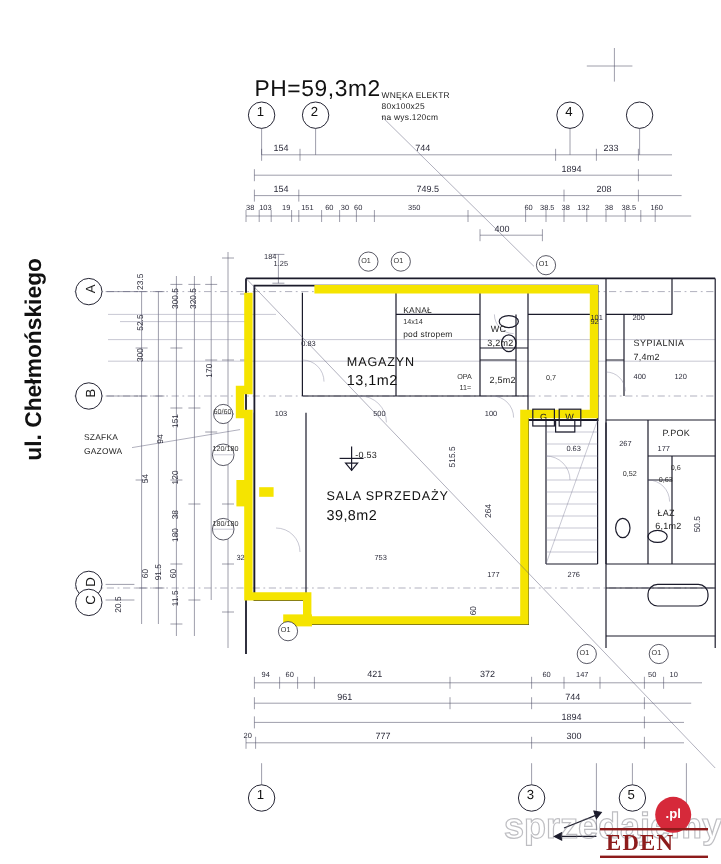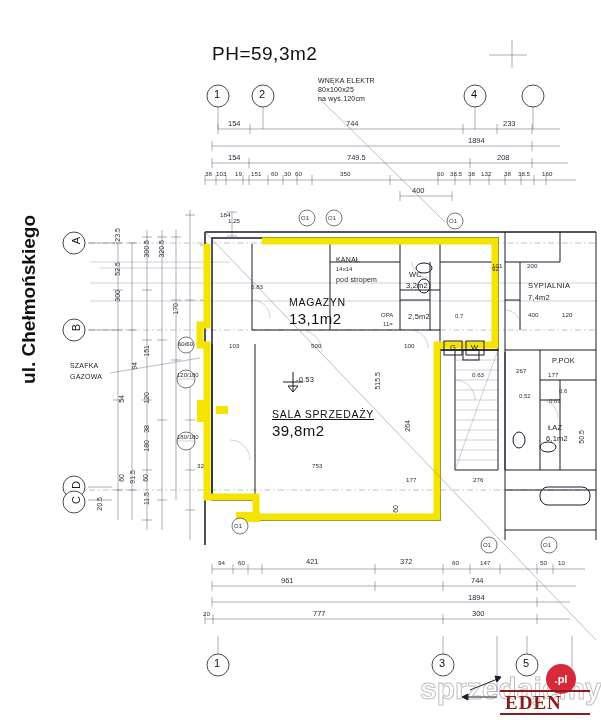--- a/index.html
+++ b/index.html
@@ -5,21 +5,21 @@
   html,body{margin:0;padding:0;background:#ffffff;}
   body{
     width:601px;height:720px;overflow:hidden;position:relative;
     font-family:"Liberation Sans",sans-serif;
     color:#1a1a1a;
   }
   #plan{position:absolute;left:0;top:0;width:601px;height:720px;}
   .txt{position:absolute;white-space:pre;line-height:1;}
   .t-title{font-size:19px;letter-spacing:0.5px;color:#111;}
   .t-room{font-size:10.5px;letter-spacing:0.7px;color:#111;}
-  .t-room2{font-size:15px;letter-spacing:0.4px;color:#111;}
+  .t-room2{font-size:12px;letter-spacing:0.4px;color:#111;}
   .t-small{font-size:7.5px;letter-spacing:0.2px;color:#222;}
   .t-tiny{font-size:6px;letter-spacing:0px;color:#333;}
   .t-dim{font-size:7.5px;color:#2b2b3a;}
   .t-dim-s{font-size:6.2px;color:#2b2b3a;}
   .t-note{font-size:7px;letter-spacing:0.2px;color:#222;}
   .t-axis{font-size:11px;color:#111;}
   .rot90{writing-mode:vertical-rl;transform:rotate(180deg);}
   .wm{
     position:absolute;font-size:30px;font-weight:bold;
     color:rgba(255,255,255,0.0);
@@ -327,39 +327,39 @@
     <line x1="465" y1="697" x2="497" y2="697"></line>
     <path d="M468,694 L462,697 L468,700 Z" fill="#1b1b2b"></path>
   </g>
 
   <g>
     <rect class="wall2" x="444" y="341" width="18" height="14" fill="#fff"></rect>
     <rect class="wall2" x="466" y="341" width="18" height="14" fill="#fff"></rect>
   </g>
 </svg>
 
-<div class="txt t-title" style="left:212px;top:44px;">PH=59,3m2</div>
+<div class="txt t-title" style="left:212px;top:65px;">PH=59,3m2</div>
 
 <div class="rot90" style="position:absolute;left:18px;top:215px;font-family:'Liberation Sans',sans-serif;font-size:19px;font-weight:bold;color:#111;">ul. Chełmońskiego</div>
 
 <div class="txt t-note" style="left:318px;top:77px;">WNĘKA ELEKTR</div>
 <div class="txt t-note" style="left:318px;top:86px;">80x100x25</div>
 <div class="txt t-note" style="left:318px;top:95px;">na wys.120cm</div>
 
 <div class="txt t-note" style="left:70px;top:362px;">SZAFKA</div>
 <div class="txt t-note" style="left:70px;top:373px;">GAZOWA</div>
 
 <div class="txt t-note" style="left:336px;top:256px;">KANAŁ</div>
 <div class="txt t-tiny" style="left:336px;top:266px;">14x14</div>
 <div class="txt t-note" style="left:336px;top:276px;">pod stropem</div>
 
 <div class="txt t-room" style="left:289px;top:297px;">MAGAZYN</div>
 <div class="txt t-room2" style="left:289px;top:311px;">13,1m2</div>
 
-<div class="txt t-room" style="left:272px;top:409px;text-decoration:underline;">SALA SPRZEDAŻY</div>
+<div class="txt t-room" style="left:272px;top:409px;">SALA SPRZEDAŻY</div>
 <div class="txt t-room2" style="left:272px;top:423px;">39,8m2</div>
 
 <div class="txt t-small" style="left:409px;top:271px;">WC</div>
 <div class="txt t-small" style="left:406px;top:282px;">3,2m2</div>
 
 <div class="txt t-small" style="left:408px;top:313px;">2,5m2</div>
 <div class="txt t-tiny" style="left:455px;top:313px;">0,7</div>
 
 <div class="txt t-small" style="left:528px;top:282px;letter-spacing:0.4px;">SYPIALNIA</div>
 <div class="txt t-small" style="left:528px;top:294px;">7,4m2</div>

